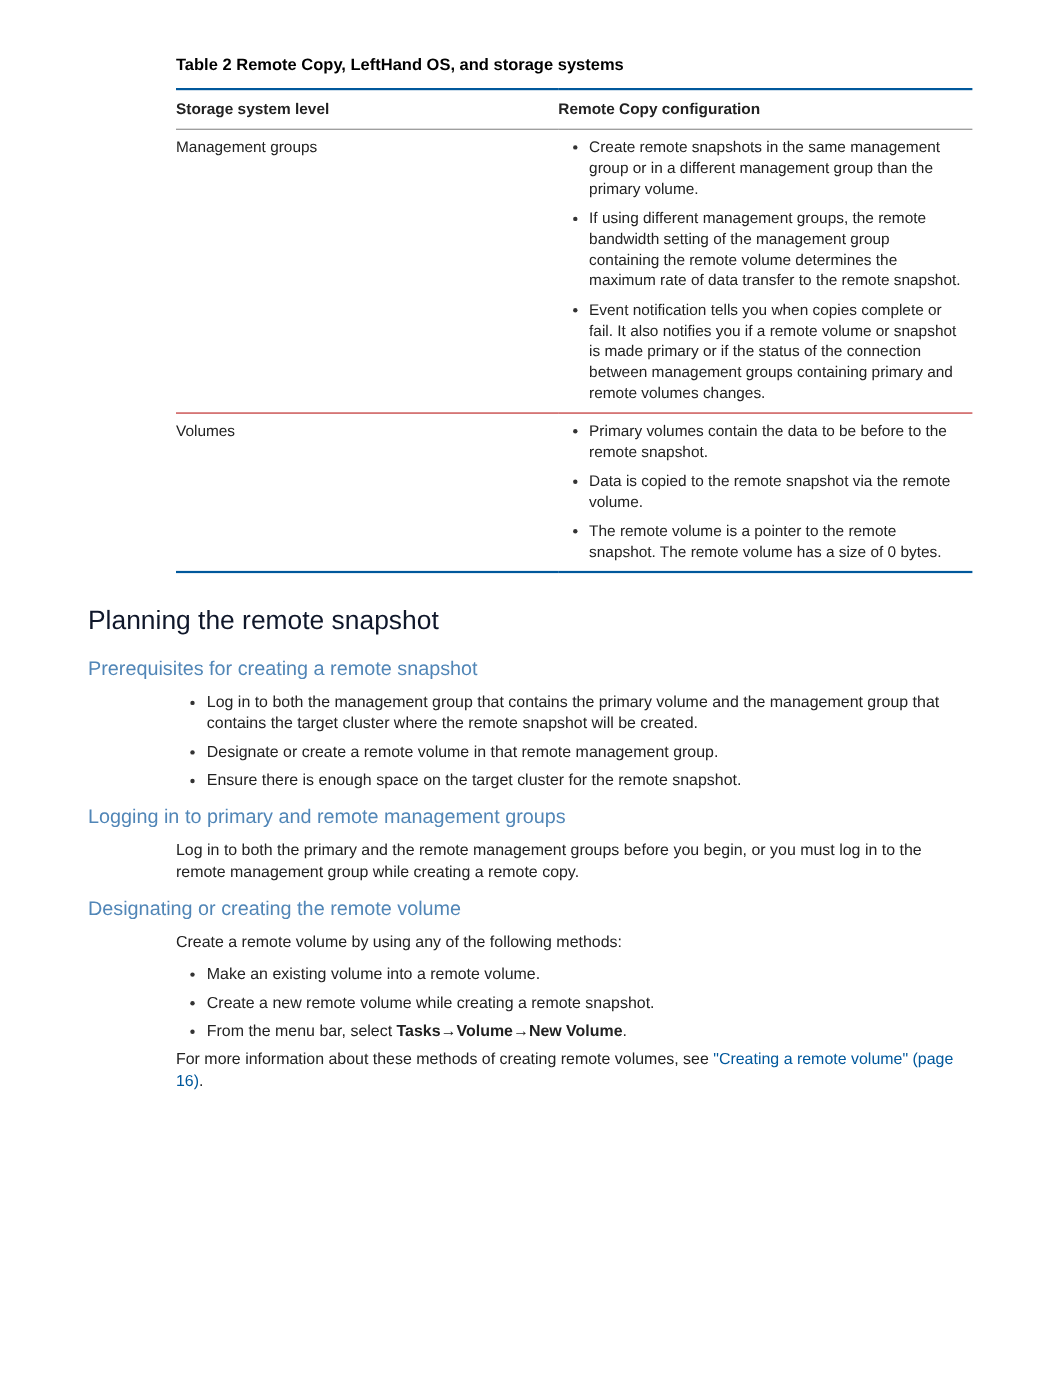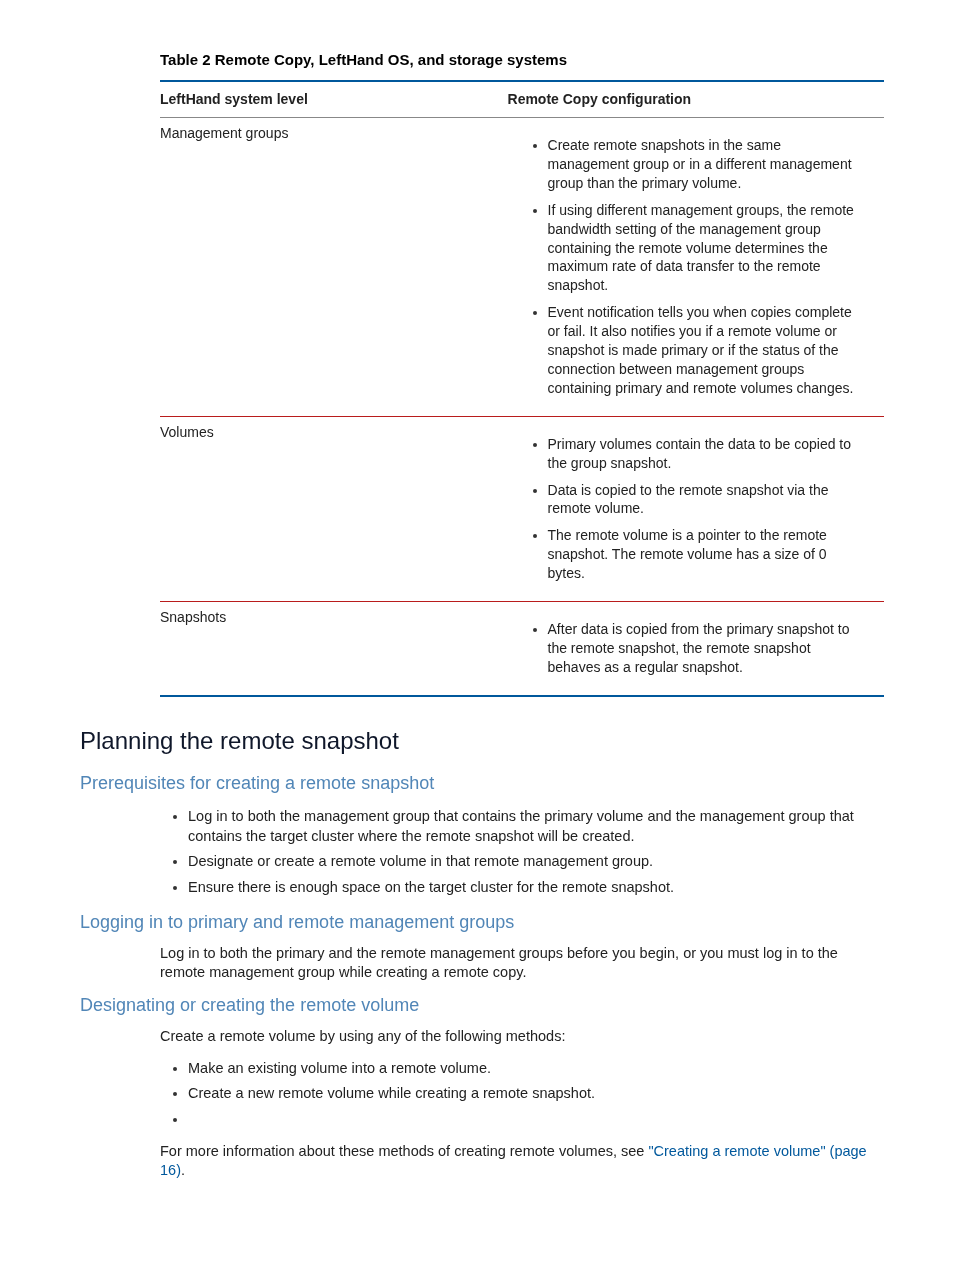--- a/index.html
+++ b/index.html
@@ -36,21 +36,21 @@
     vertical-align: top;
   }
   td {
     vertical-align: top;
     padding: 6px 8px 6px 0;
     border-bottom: 1px solid #b91c1c;
     font-size: 14px;
   }
   td:first-child { width: 48%; }
   td ul, .body-list {
-    margin: 12px;
+    margin: 0;
     padding-left: 28px;
   }
   td ul li { margin-bottom: 8px; }
   td ul li:last-child { margin-bottom: 2px; }
   .body-list li { margin-bottom: 6px; }
   li::marker { color: #333; }
   h1 {
     color: #0f172a;
     font-weight: normal;
     font-size: 24px;
@@ -67,50 +67,42 @@
   .link { color: #00589c; }
 </style>
 </head>
 <body>
 
 <div class="table-caption">Table 2 Remote Copy, LeftHand OS, and storage systems</div>
 
 <table>
   <thead>
     <tr>
-      <th>LeftHand system level</th>
+      <th>Storage system level</th>
       <th>Remote Copy configuration</th>
     </tr>
   </thead>
   <tbody>
     <tr>
       <td>Management groups</td>
       <td>
           <ul>
         <li>Create remote snapshots in the same management group or in a different management group than the primary volume.</li>
         <li>If using different management groups, the remote bandwidth setting of the management group containing the remote volume determines the maximum rate of data transfer to the remote snapshot.</li>
         <li>Event notification tells you when copies complete or fail. It also notifies you if a remote volume or snapshot is made primary or if the status of the connection between management groups containing primary and remote volumes changes.</li>
       </ul>
         </td>
     </tr>
     <tr>
       <td>Volumes</td>
       <td>
           <ul>
-        <li>Primary volumes contain the data to be copied to the group snapshot.</li>
+        <li>Primary volumes contain the data to be before to the remote snapshot.</li>
         <li>Data is copied to the remote snapshot via the remote volume.</li>
         <li>The remote volume is a pointer to the remote snapshot. The remote volume has a size of 0 bytes.</li>
-      </ul>
-        </td>
-    </tr>
-    <tr>
-      <td>Snapshots</td>
-      <td>
-          <ul>
-        <li>After data is copied from the primary snapshot to the remote snapshot, the remote snapshot behaves as a regular snapshot.</li>
       </ul>
         </td>
     </tr>
   </tbody>
 </table>
 
 <h1>Planning the remote snapshot</h1>
 
 <h2>Prerequisites for creating a remote snapshot</h2>
 <ul class="body-list indent-1">
@@ -121,17 +113,20 @@
 
 <h2>Logging in to primary and remote management groups</h2>
 <p class="indent-1">Log in to both the primary and the remote management groups before you begin, or you must log in to the remote management group while creating a remote copy.</p>
 
 <h2>Designating or creating the remote volume</h2>
 <p class="indent-1">Create a remote volume by using any of the following methods:</p>
 <ul class="body-list indent-1">
   <li>Make an existing volume into a remote volume.</li>
   <li>Create a new remote volume while creating a remote snapshot.</li>
   <li>
+    <p style="margin:6px 0 0 0">
+      <span>From the menu bar, select </span><b>Tasks</b>→<b>Volume</b>→<b>New Volume</b>.
+    </p>
   </li>
 </ul>
 <p class="indent-1">
   <span>For more information about these methods of creating remote volumes, see </span><span class="link">"Creating a remote volume" (page 16)</span><span>.</span>
 </p>
 
 </body></html>

